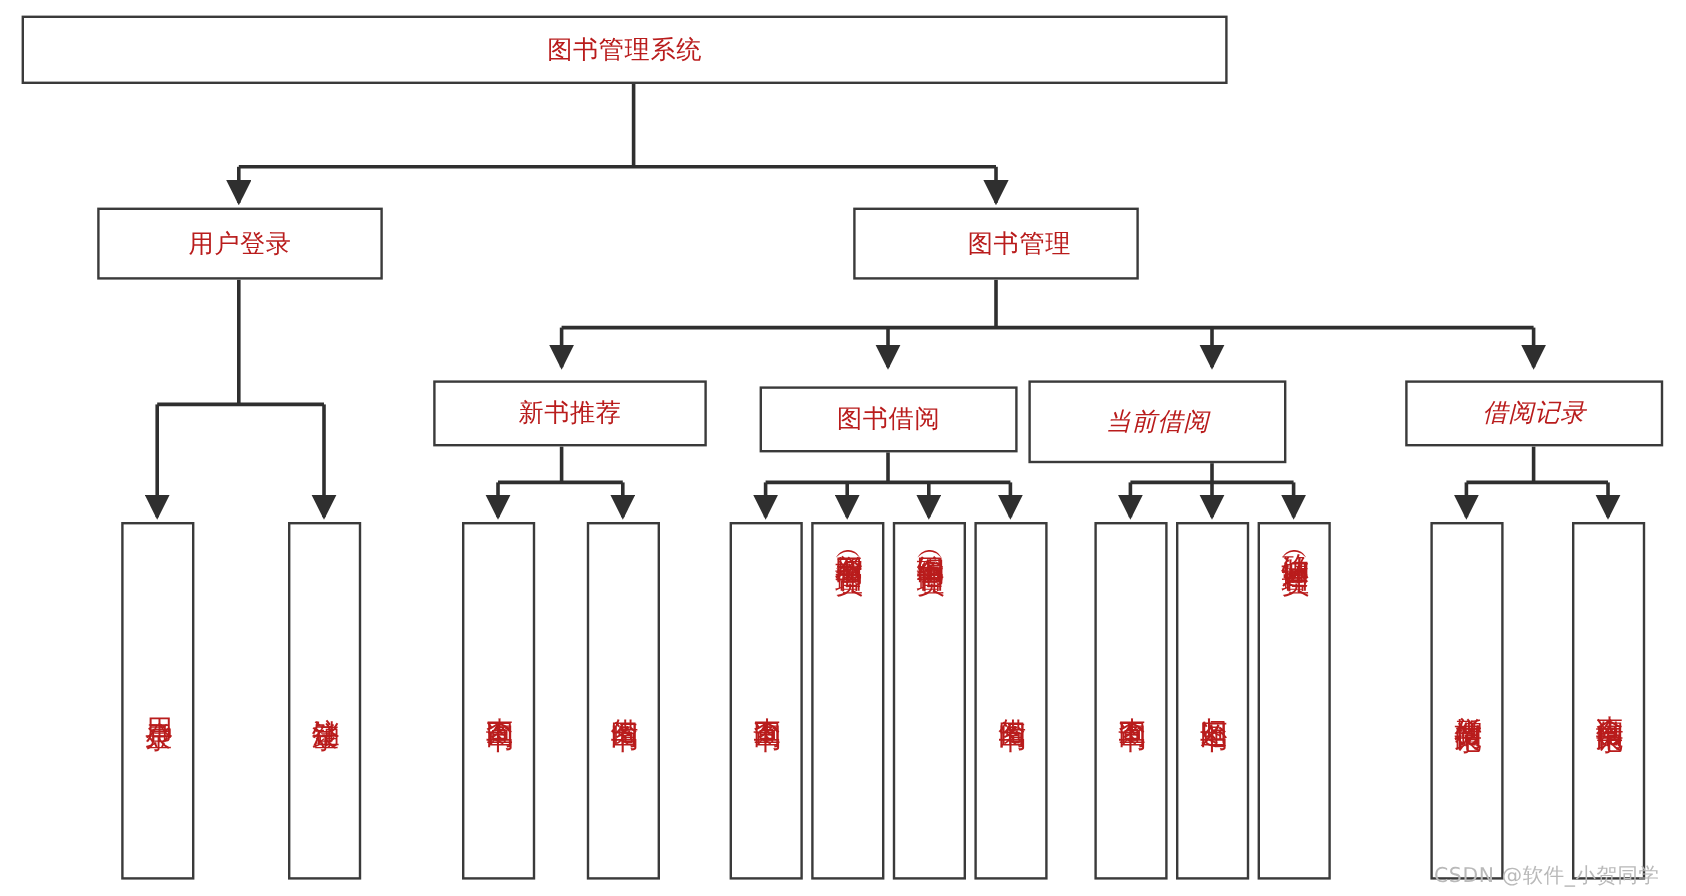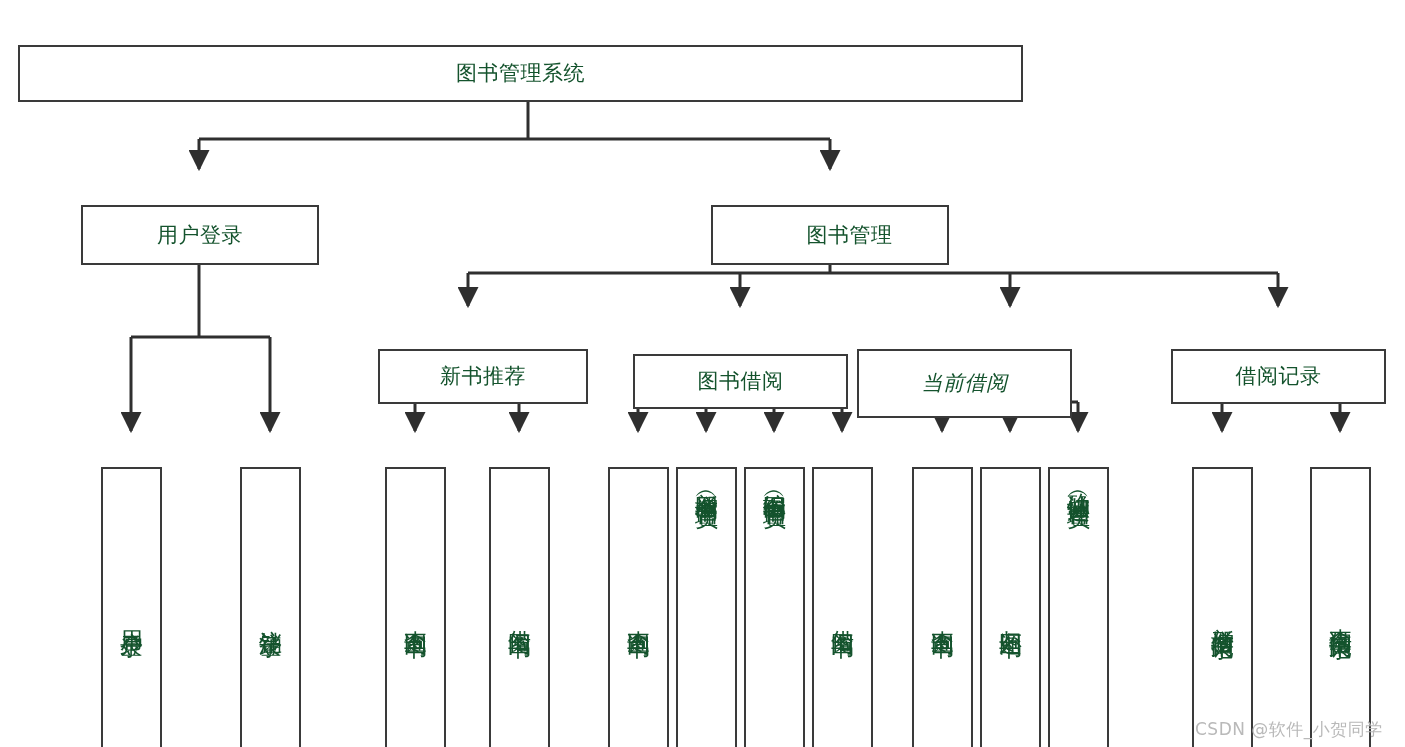--- a/index.html
+++ b/index.html
@@ -26,22 +26,21 @@
     pointer-events: none;
   }
   .node {
     position: absolute;
     box-sizing: border-box;
     background: #ffffff;
     border: 2px solid #3a3a3a;
     display: flex;
     align-items: center;
     justify-content: center;
-    color: #14532d;
-    margin-top: 32px;
+    color: #b91c1c;
   }
   .node .lbl {
     display: block;
     text-align: center;
     line-height: 1.05;
   }
   .node.horiz .lbl {
     font-size: 21px;
     letter-spacing: 0.5px;
   }
@@ -133,33 +132,33 @@
   </div>
 
   <div class="node horiz" style="left:81px; top:173px; width:238px; height:60px;">
     <span class="lbl">用户登录</span>
   </div>
 
   <div class="node horiz" style="left:711px; top:173px; width:238px; height:60px;padding-left:39px;">
     <span class="lbl">图书管理</span>
   </div>
 
-  <div class="node horiz" style="left:378px; top:317px; width:210px; height:55px;">
+  <div class="node horiz" style="left:361px; top:317px; width:228px; height:55px;">
     <span class="lbl">新书推荐</span>
   </div>
 
   <div class="node horiz" style="left:633px; top:322px; width:215px; height:55px;">
     <span class="lbl">图书借阅</span>
   </div>
 
   <div class="node horiz" style="left:857px; top:317px; width:215px; height:69px;font-style:italic;">
     <span class="lbl">当前借阅</span>
   </div>
 
-  <div class="node horiz" style="left:1171px; top:317px; width:215px; height:55px;">
+  <div class="node horiz" style="left:1171px; top:317px; width:215px; height:55px;font-style:italic;">
     <span class="lbl">借阅记录</span>
   </div>
 
   <div class="node vert shortlab" style="left:101px; top:435px; width:61px; height:298px;">
     <span class="lbl">用户登录</span>
   </div>
 
   <div class="node vert shortlab" style="left:240px; top:435px; width:61px; height:298px;">
     <span class="lbl">注销登录</span>
   </div>

